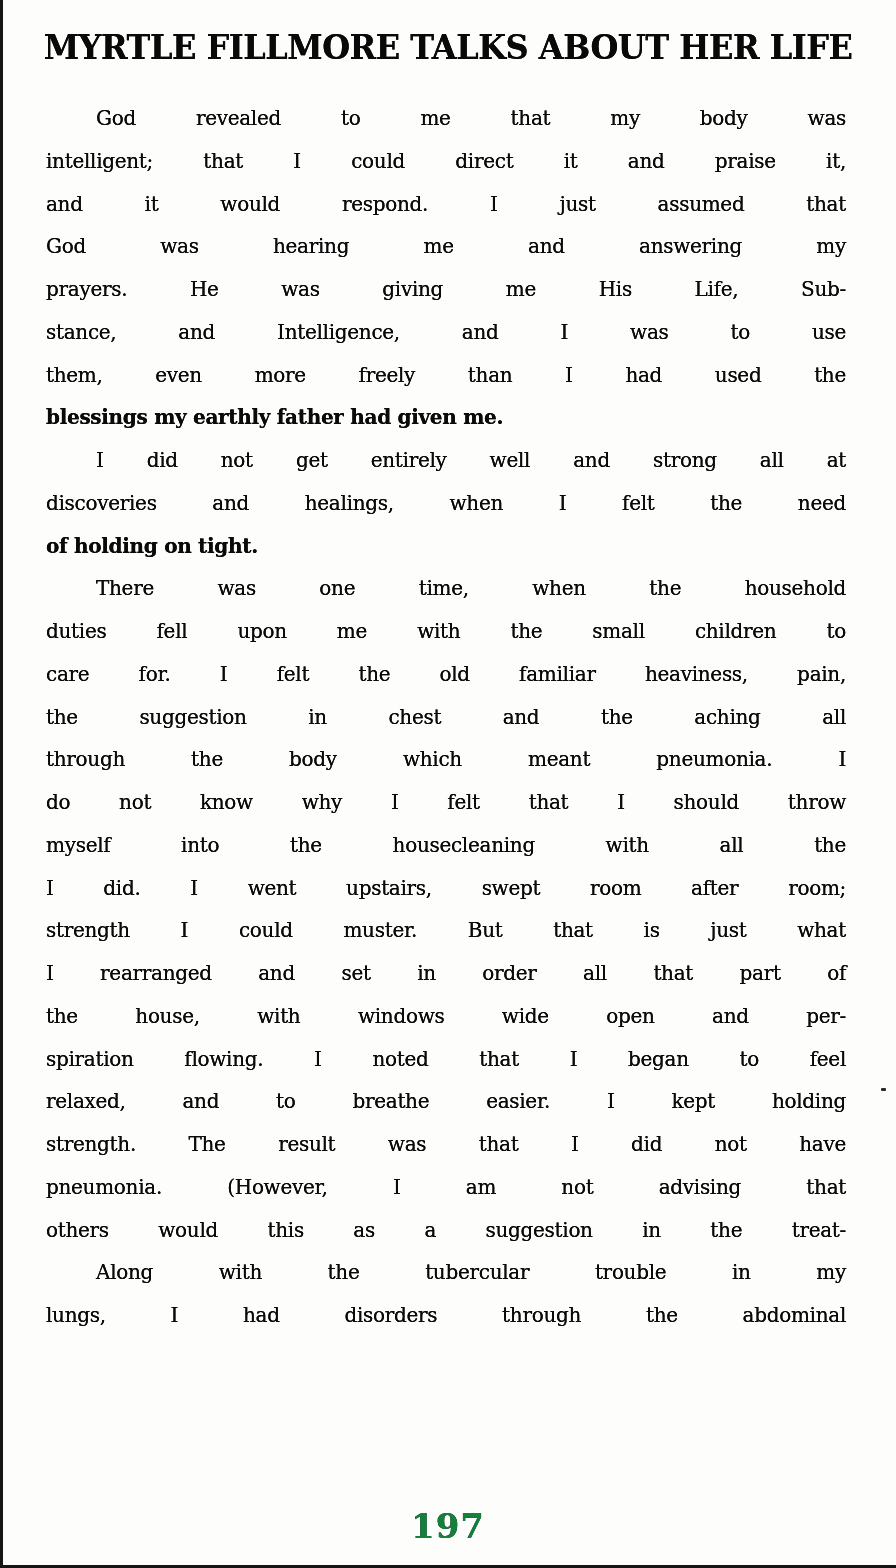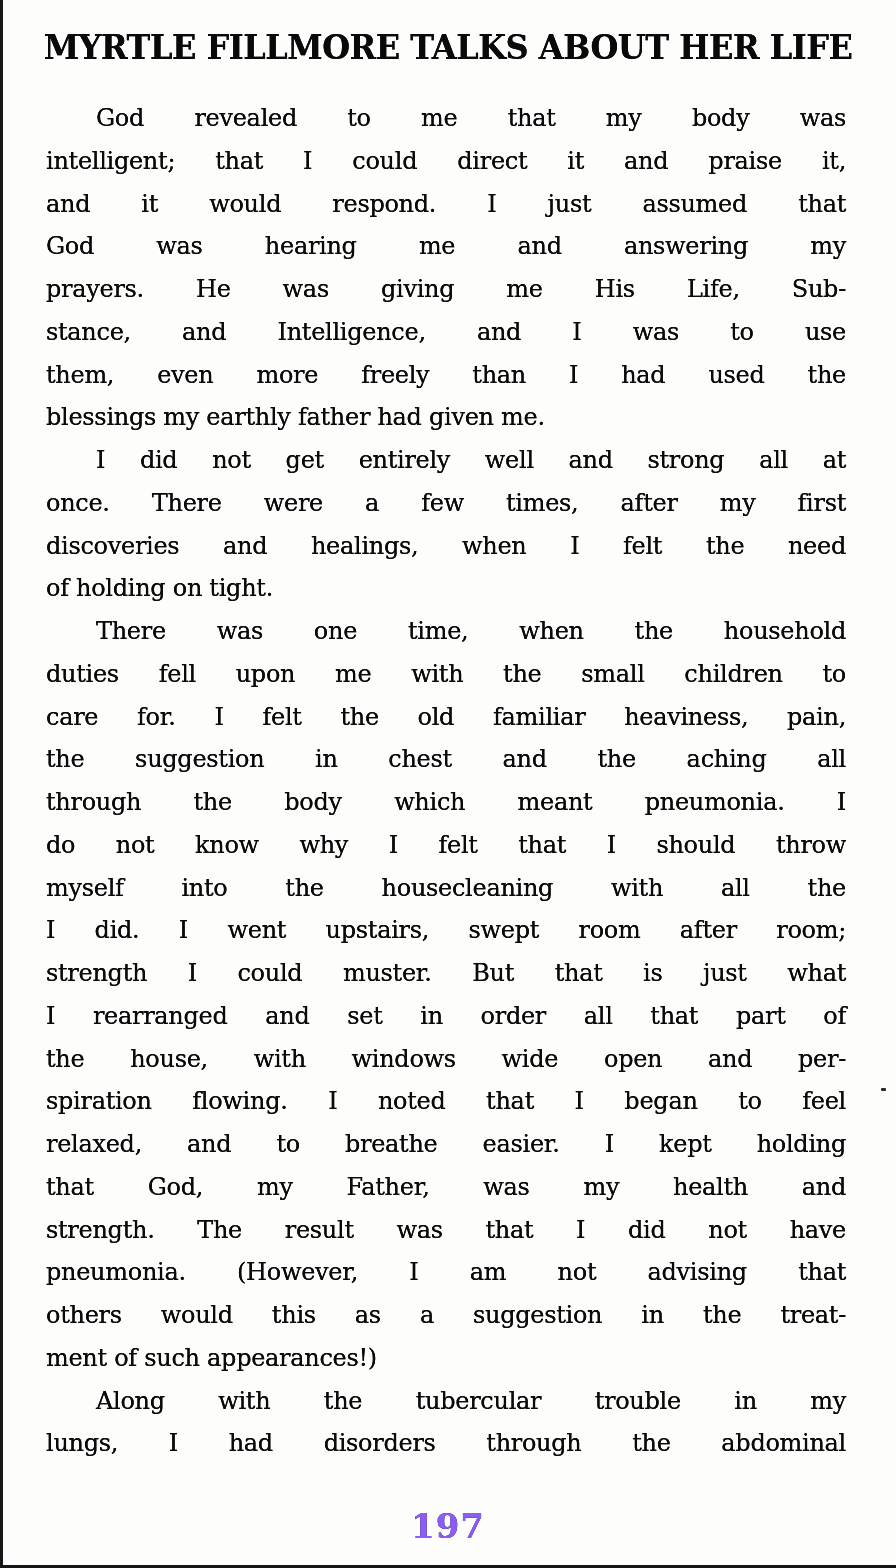--- a/index.html
+++ b/index.html
@@ -31,46 +31,47 @@
     text-shadow: 0 0 0.5px #000;
     white-space: nowrap;
   }
   .text-block {
     position: absolute;
     top: 97px;
     left: 46px;
     width: 800px;
   }
   .line {
-    font-size: 24px;
+    font-size: 20px;
     line-height: 42.75px;
     height: 42.75px;
     letter-spacing: -0.3px;
     text-align: justify;
     text-align-last: justify;
     white-space: nowrap;
     overflow: visible;
     text-shadow: 0 0 0.4px #000;
   }
   .line.last {
     text-align-last: left;
+    font-weight: bold;
   }
   .line.indent {
     text-indent: 50px;
   }
   .page-number {
     position: absolute;
     top: 1506px;
     left: 0;
     width: 896px;
     text-align: center;
     font-size: 34px;
     font-weight: 700;
     letter-spacing: 1px;
-    color: #8b5cf6;
+    color: #15803d;
     text-shadow: 0 0 0.4px #000;
   }
   .scan-edge-left {
     position: absolute;
     top: 0;
     left: 0;
     width: 3px;
     height: 1568px;
     background: #161616;
   }
@@ -101,40 +102,37 @@
   <div class="text-block">
       <div class="line indent">God revealed to me that my body was</div>
       <div class="line">intelligent; that I could direct it and praise it,</div>
       <div class="line">and it would respond. I just assumed that</div>
       <div class="line">God was hearing me and answering my</div>
       <div class="line">prayers. He was giving me His Life, Sub-</div>
       <div class="line">stance, and Intelligence, and I was to use</div>
       <div class="line">them, even more freely than I had used the</div>
       <div class="line last">blessings my earthly father had given me.</div>
       <div class="line indent">I did not get entirely well and strong all at</div>
-      <div class="line">once. There were a few times, after my first</div>
       <div class="line">discoveries and healings, when I felt the need</div>
       <div class="line last">of holding on tight.</div>
       <div class="line indent">There was one time, when the household</div>
       <div class="line">duties fell upon me with the small children to</div>
       <div class="line">care for. I felt the old familiar heaviness, pain,</div>
       <div class="line">the suggestion in chest and the aching all</div>
       <div class="line">through the body which meant pneumonia. I</div>
       <div class="line">do not know why I felt that I should throw</div>
       <div class="line">myself into the housecleaning with all the</div>
       <div class="line">I did. I went upstairs, swept room after room;</div>
       <div class="line">strength I could muster. But that is just what</div>
       <div class="line">I rearranged and set in order all that part of</div>
       <div class="line">the house, with windows wide open and per-</div>
       <div class="line">spiration flowing. I noted that I began to feel</div>
       <div class="line">relaxed, and to breathe easier. I kept holding</div>
-      <div class="line">that God, my Father, was my health and</div>
       <div class="line">strength. The result was that I did not have</div>
       <div class="line">pneumonia. (However, I am not advising that</div>
       <div class="line">others would this as a suggestion in the treat-</div>
-      <div class="line last">ment of such appearances!)</div>
       <div class="line indent">Along with the tubercular trouble in my</div>
       <div class="line">lungs, I had disorders through the abdominal</div>
     </div>
   <div class="page-number">197</div>
   <div class="scan-speck"></div>
   <div class="scan-edge-bottom"></div>
 </div>
 
 </body></html>

